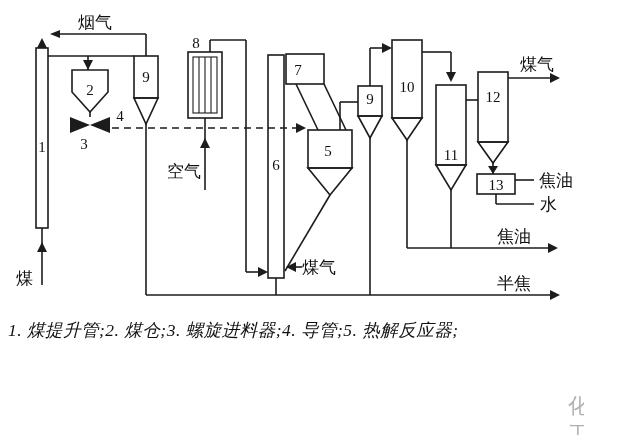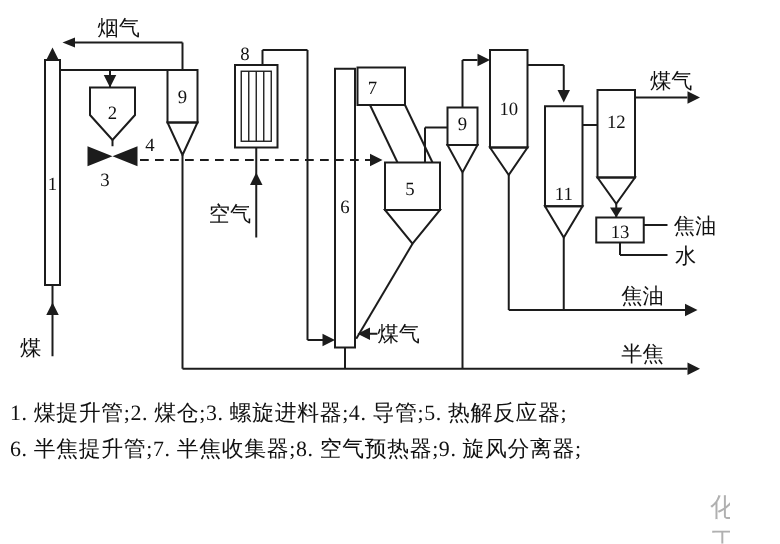--- a/index.html
+++ b/index.html
@@ -2,21 +2,21 @@
 <html><head>
 <meta charset="utf-8">
 <style>
   html,body{margin:0;padding:0;background:#ffffff;}
   #stage{position:relative;width:584px;height:435px;background:#ffffff;overflow:hidden;
          font-family:"Liberation Serif","DejaVu Serif",serif;color:#111;}
   svg text{font-family:"Liberation Serif","DejaVu Serif",serif;fill:#111;}
   .lbl{font-size:17px;}
   .num{font-size:15px;}
   .caption{position:absolute;left:8px;top:320px;width:610px;}
-  .caption p{margin:0 0 9px 0;font-size:17.5px;letter-spacing:0.5px;line-height:20px;}
+  .caption p{margin:0 0 9px 0;font-size:17.5px;letter-spacing:0.5px;line-height:20px;font-style:italic;}
   .watermark{position:absolute;left:568px;top:392px;font-size:21px;color:#b0b0b0;}
 </style>
 </head>
 <body>
 
 <div id="stage">
 
 <svg width="624" height="315" viewBox="0 0 624 315" style="position:absolute;left:0;top:0;">
 
   <g stroke="#1c1c1c" stroke-width="1.6" fill="none">
@@ -138,18 +138,17 @@
     <text class="num" x="370" y="104" text-anchor="middle">9</text>
     <text class="num" x="407" y="92" text-anchor="middle">10</text>
     <text class="num" x="451" y="160" text-anchor="middle">11</text>
     <text class="num" x="493" y="102" text-anchor="middle">12</text>
     <text class="num" x="496" y="190" text-anchor="middle">13</text>
   </g>
 </svg>
 
 <div class="caption">
   <p>1. 煤提升管;2. 煤仓;3. 螺旋进料器;4. 导管;5. 热解反应器;</p>
-  <p>6. 半焦提升管;7. 半焦收集器;8. 空气预热器;9. 旋风分离器;</p>
 </div>
 
 <div class="watermark">化工707</div>
 
 </div>
 
 </body></html>

